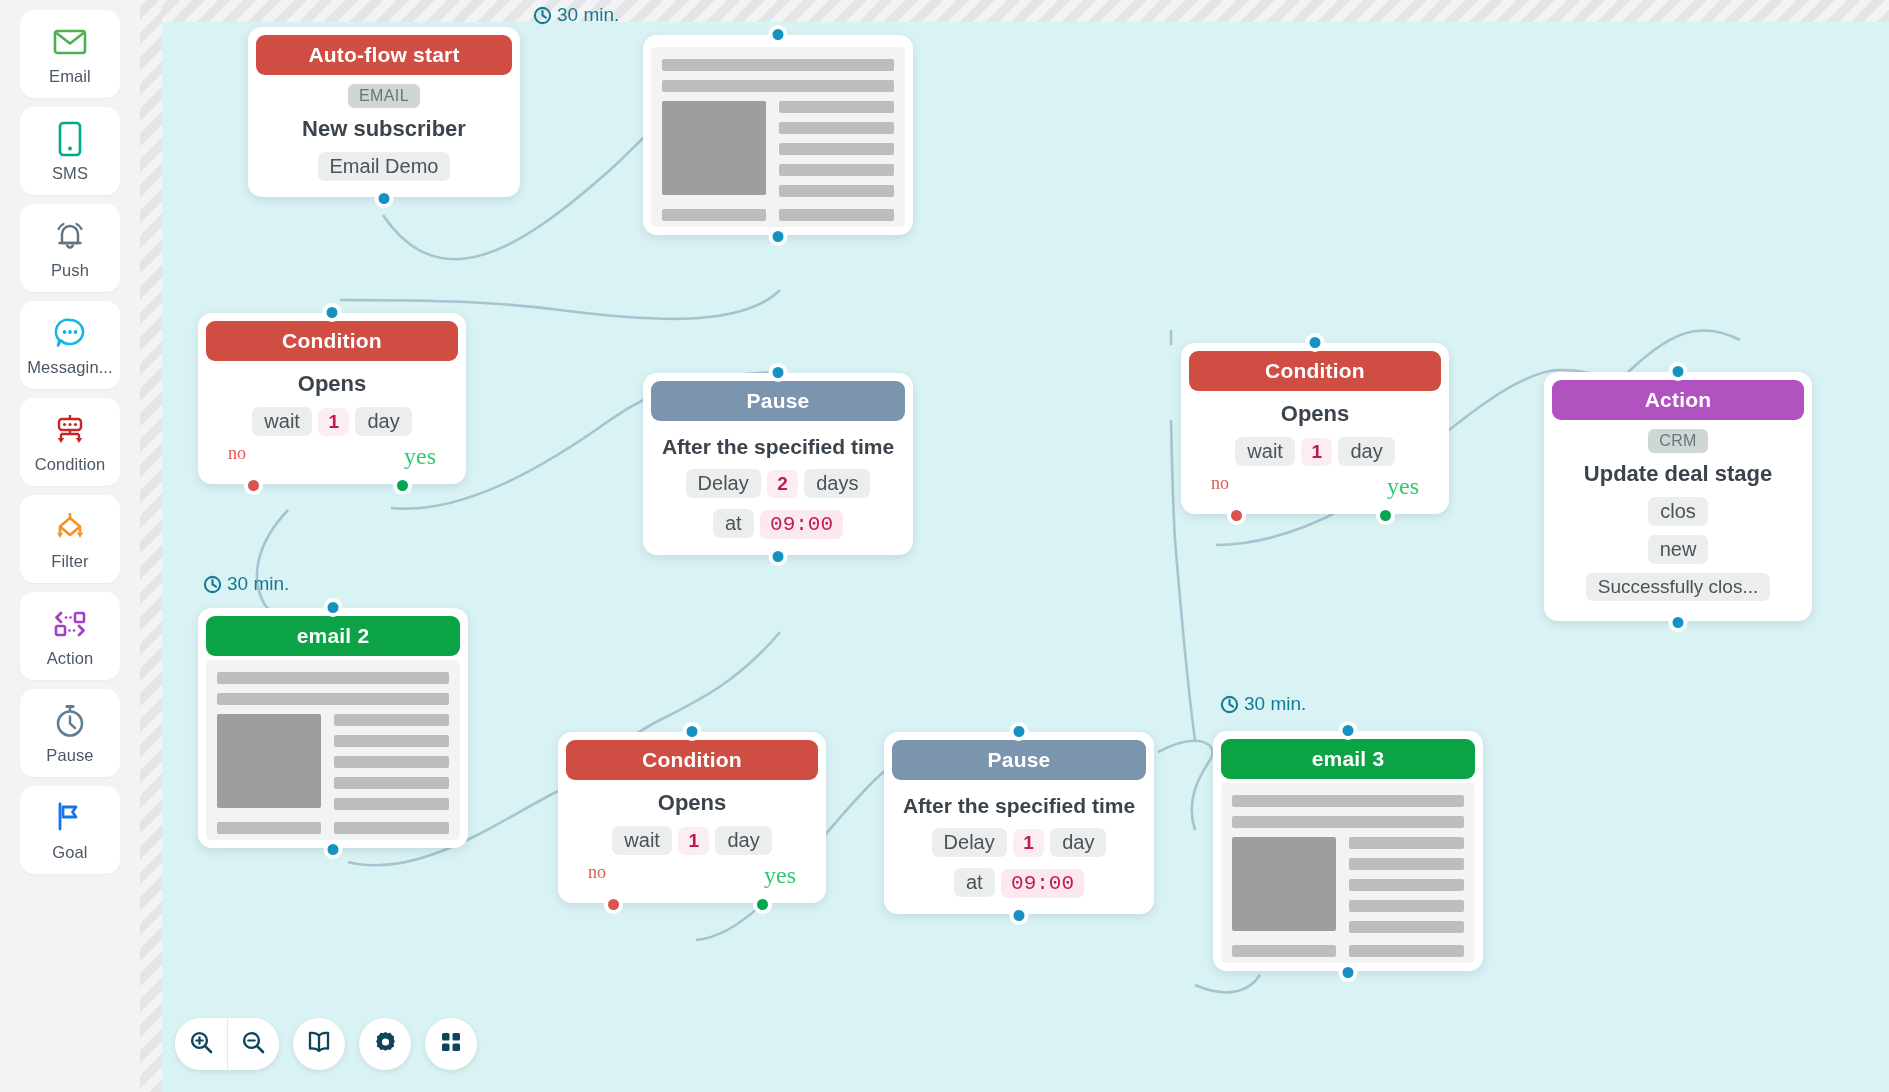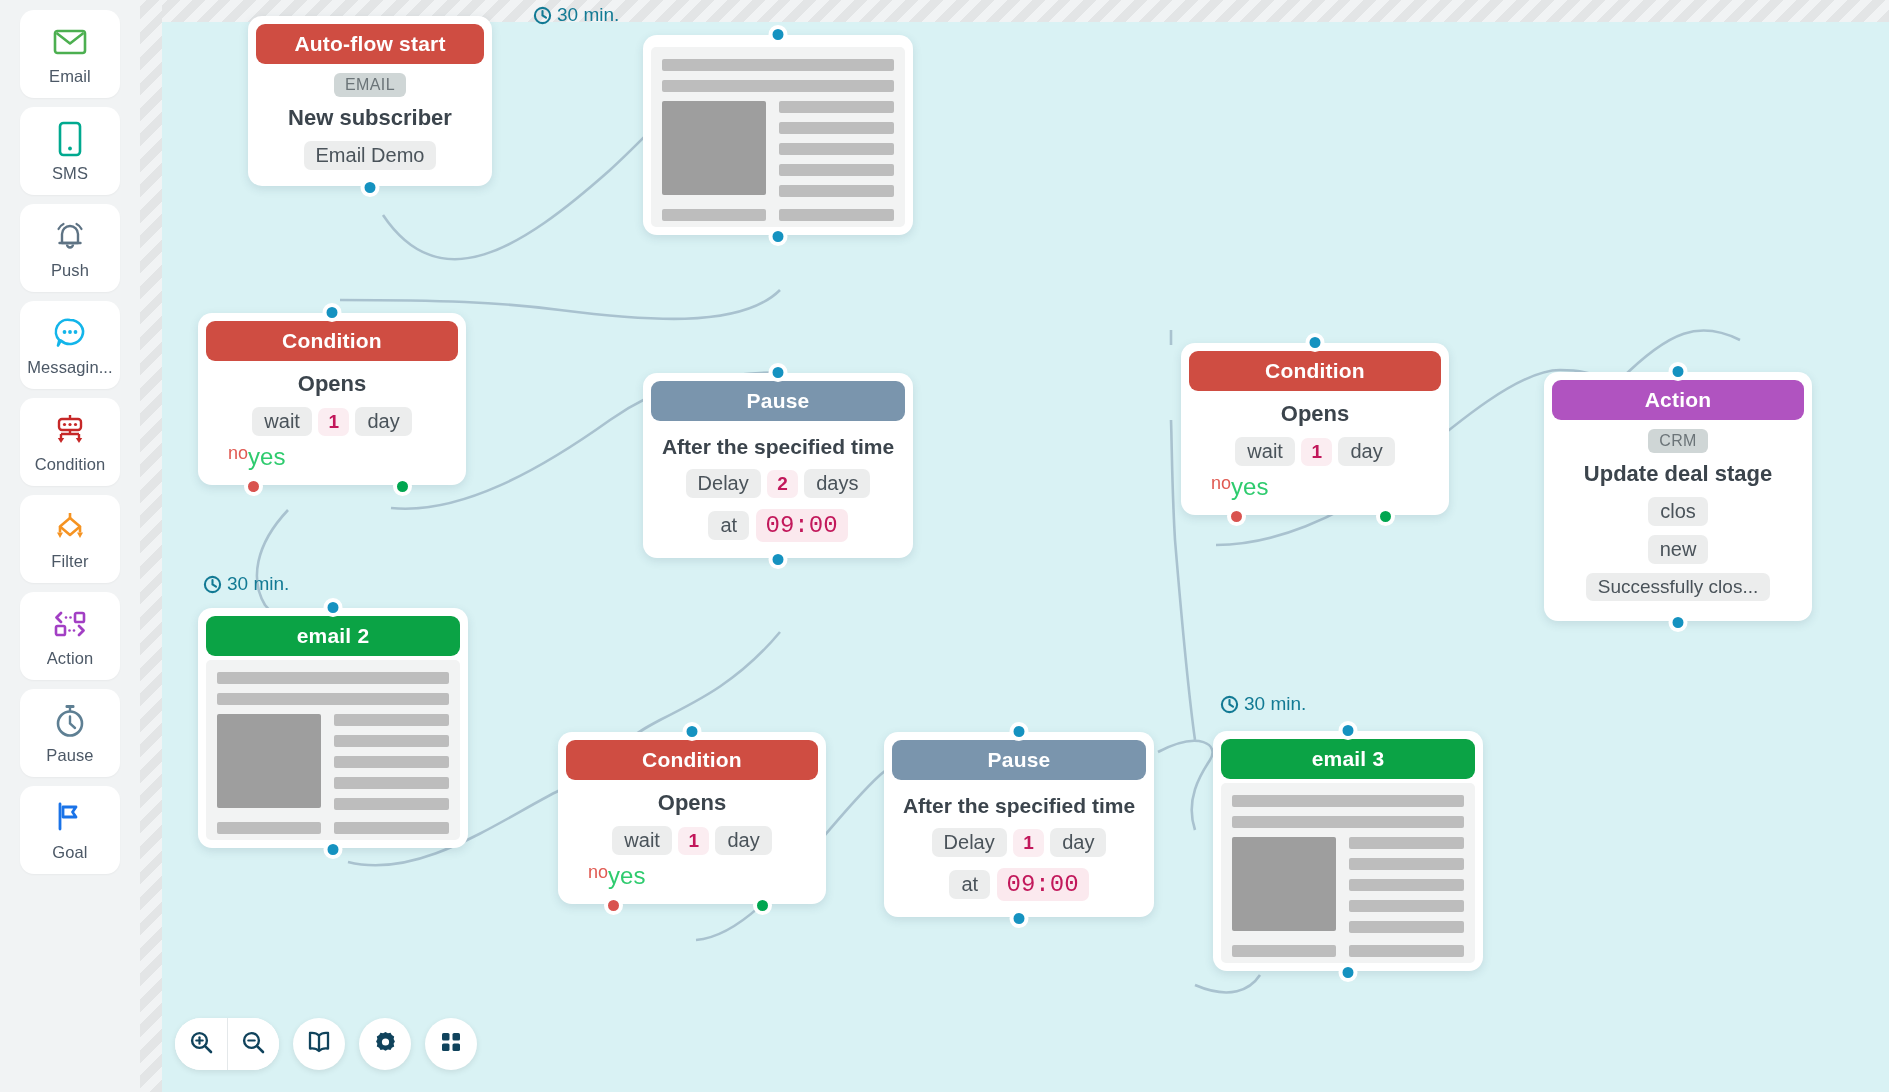--- a/index.html
+++ b/index.html
@@ -101,35 +101,35 @@
   .chip-num {
     display: inline-block;
     background: #fbedf1; color: #c2185b;
     font-size: 19px; font-weight: bold; padding: 3px 10px; border-radius: 7px;
     margin: 2px 1px;
   }
   .chip-time {
     display: inline-block;
     background: #fbe9ee; color: #c2185b;
     font-family: "Liberation Mono", monospace;
-    font-size: 24px; padding: 3px 10px; border-radius: 7px; margin: 2px 1px;
+    font-size: 21px; padding: 3px 10px; border-radius: 7px; margin: 2px 1px;
   }
   .sub-text { font-size: 21px; color: #3b444c; font-weight: bold; line-height: 1.15; margin-bottom: 8px; }
 
   
   .dot {
     position: absolute; width: 19px; height: 19px; border-radius: 50%;
     border: 4px solid #ffffff; z-index: 20; cursor: pointer;
   }
   .dot-in  { background: #1592c0; }
   .dot-out { background: #1592c0; }
   .dot-no  { background: #d9534f; }
   .dot-yes { background: #00a650; }
 
-  .yn-row { display: flex; justify-content: flex-start; padding: 0 16px; margin-top: 5px; }
+  .yn-row { display: flex; justify-content: space-between; padding: 0 16px; margin-top: 5px; font-family: Liberation Serif, serif; }
   .yn-no  { color: #e05a52; font-size: 18px; }
   .yn-yes { color: #2ecb6e; font-size: 24px; }
 
   
   .mail-prev { background: #f2f3f3; border-radius: 5px; padding: 12px 11px 0 11px; overflow:hidden; }
   .sk { background: #bdbdbd; border-radius: 2px; height: 12px; margin-bottom: 9px; }
   .sk-row { display: flex; gap: 13px; }
   .sk-img { background: #9e9e9e; border-radius: 2px; flex: 0 0 45%; }
   .sk-col { flex: 1 1 auto; }
 
@@ -326,21 +326,21 @@
     </div>
 
     <div class="timelbl" style="left:1080px; top:693px;">
       <svg width="19" height="19" viewBox="0 0 19 19">
           <circle cx="9.5" cy="9.5" r="7.6" fill="none" stroke="#127a94" stroke-width="2.1"></circle>
           <path d="M9.5 5 V9.5 L13 11.7" fill="none" stroke="#127a94" stroke-width="2.1" stroke-linecap="round"></path>
         </svg>
       <span>30 min.</span>
     </div>
 
-    <div class="node" style="left:108px; top:16px; width:244px;">
+    <div class="node" style="left:108px; top:27px; width:272px;">
       <div class="node-hdr hdr-red">Auto-flow start</div>
       <div class="node-body">
         <span class="tag">EMAIL</span>
         <div class="node-title">New subscriber</div>
         <span class="chip">Email Demo</span>
       </div>
       <div class="dot dot-out" style="left:50%; bottom:-11px; transform:translateX(-50%);"></div>
     </div>
 
     <div class="node" style="left:503px; top:35px; width:270px;">

